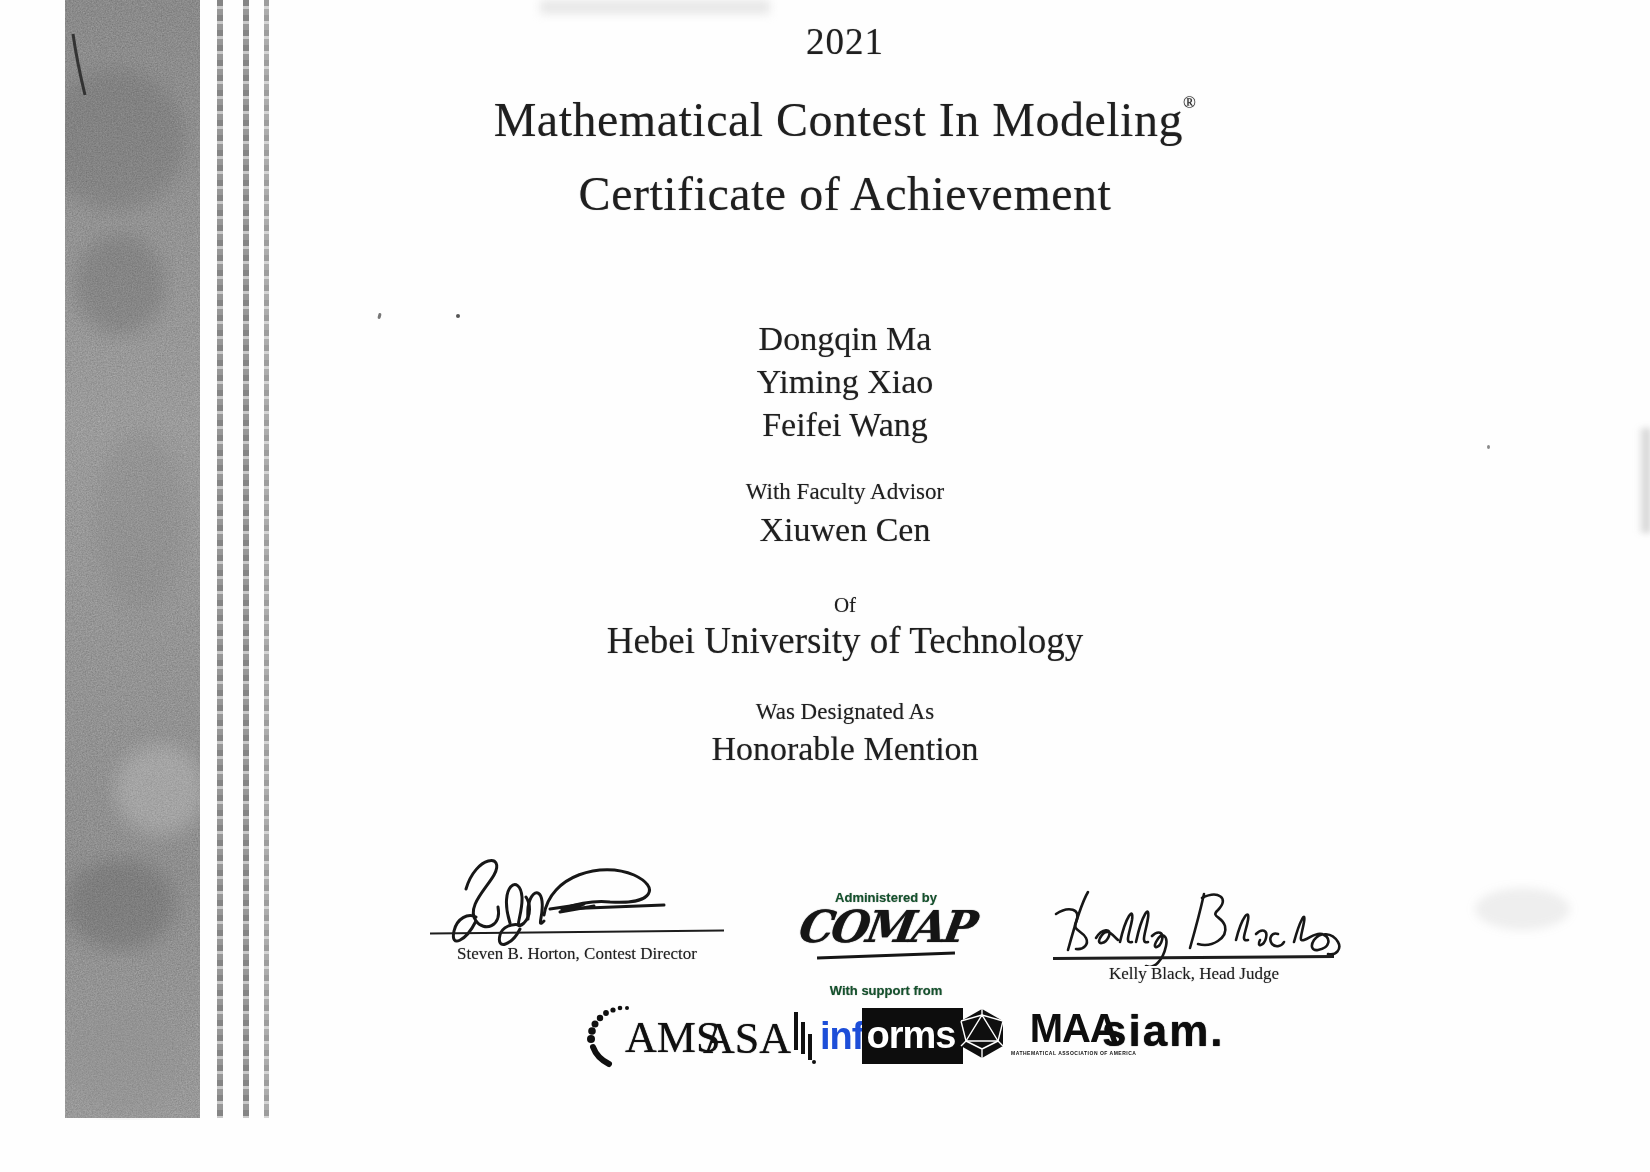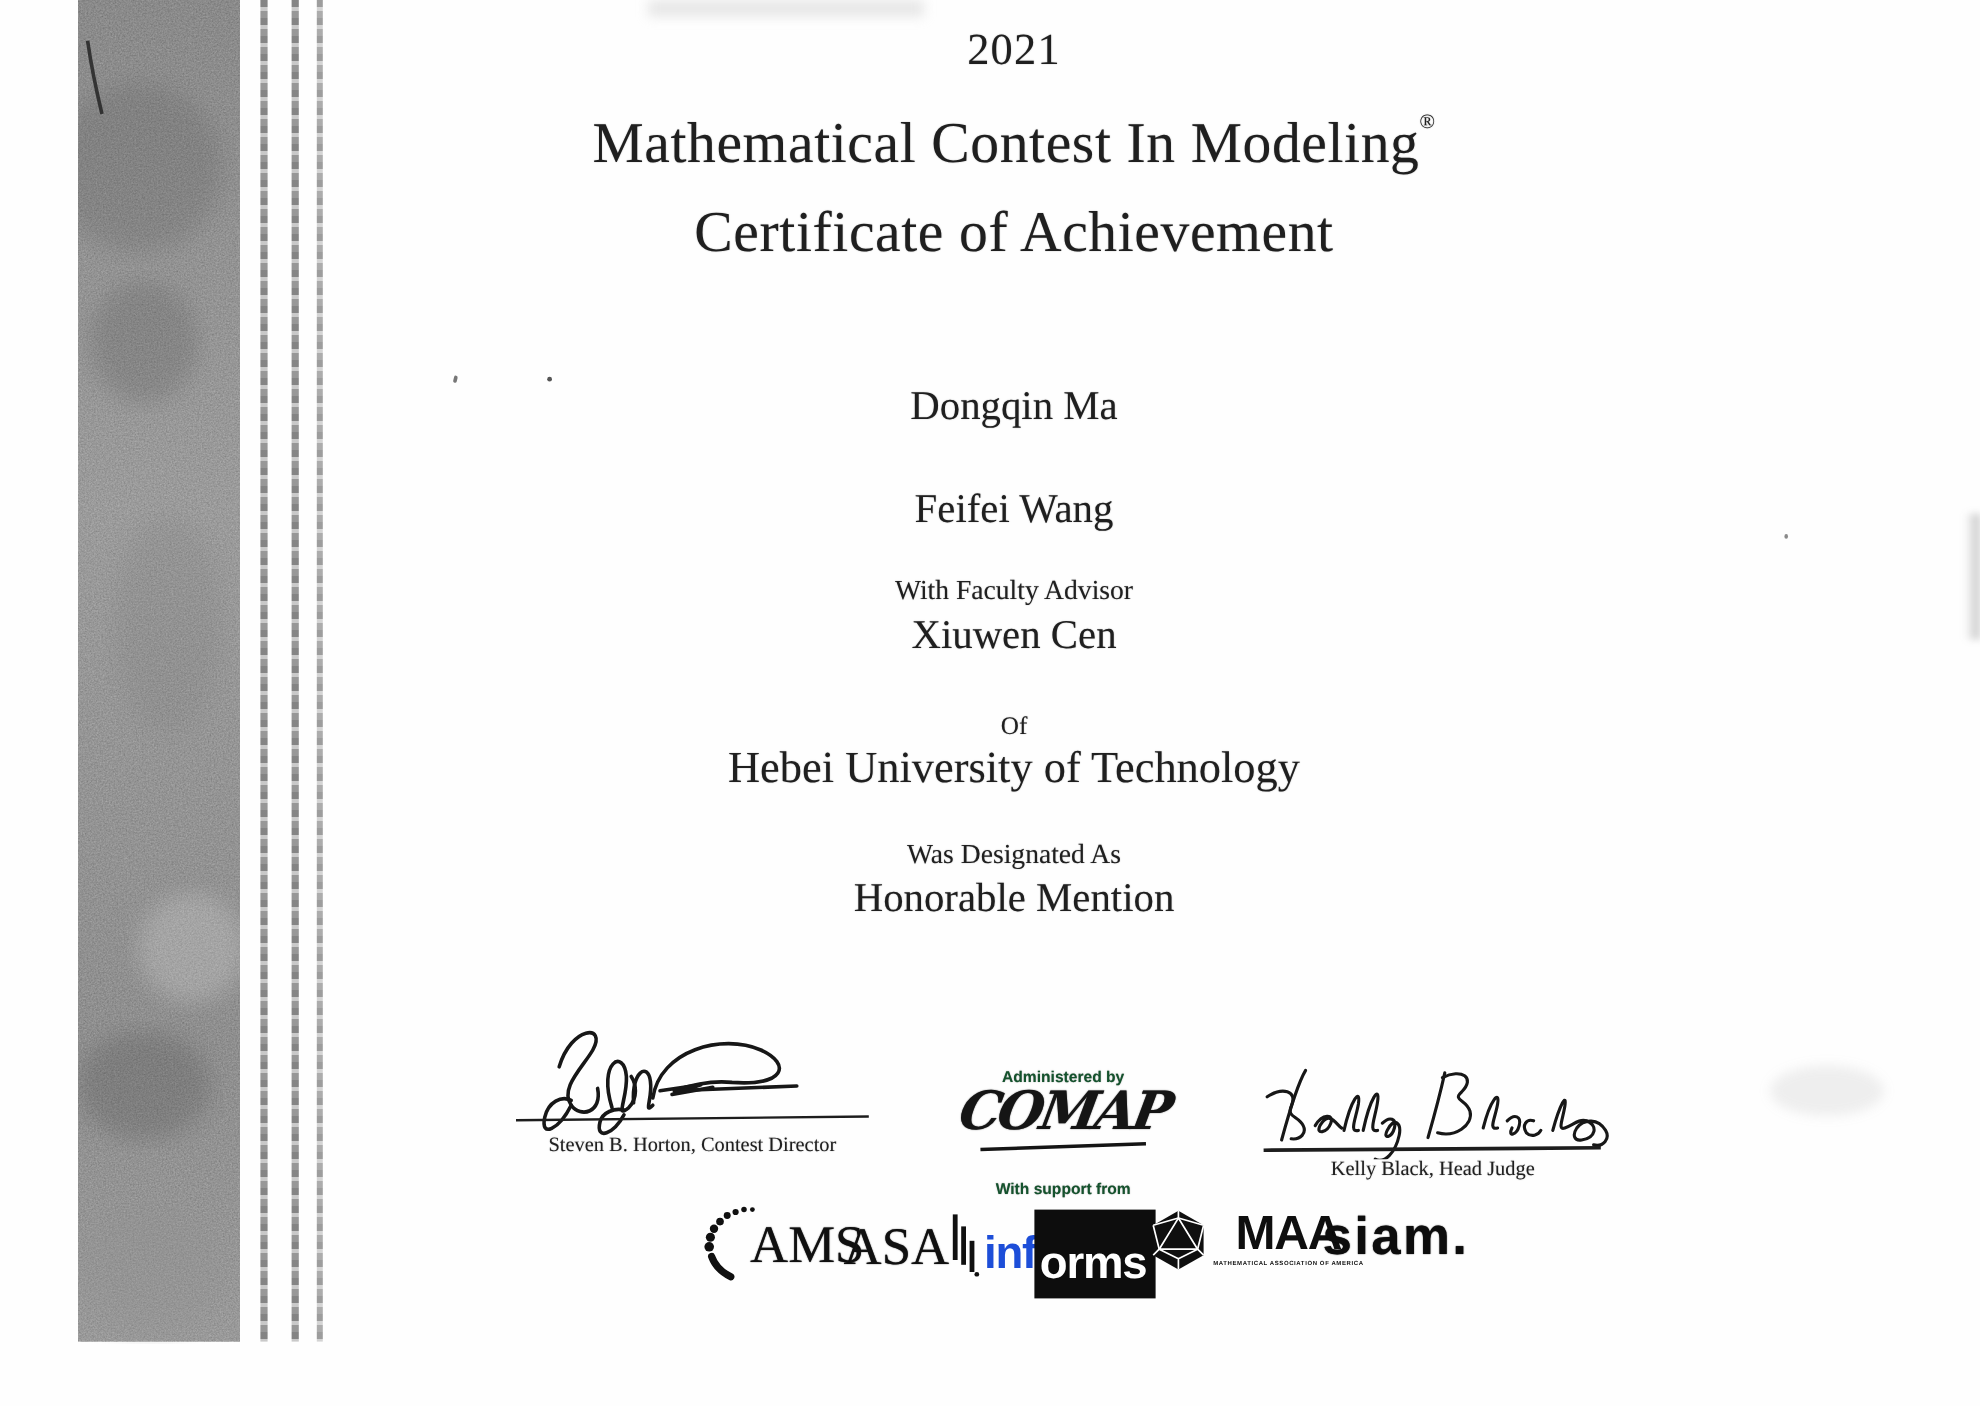--- a/index.html
+++ b/index.html
@@ -24,21 +24,21 @@
   .vline{position:absolute;top:0;height:1118px;
          background:repeating-linear-gradient(180deg, rgba(122,122,122,.92) 0 6px,
                     rgba(158,158,158,.55) 6px 9px, rgba(134,134,134,.85) 9px 15px);}
   .logo-serif{font-family:"Liberation Serif",serif;font-size:44px;color:#101010;font-weight:500;
               text-shadow:0 0 1px #222;}
   .logo-sans{font-family:"Liberation Sans",sans-serif;font-weight:bold;color:#0e0e0e;}
   .informs-wrap{display:flex;align-items:center;}
   .inf-prefix{font-family:"Liberation Sans",sans-serif;font-weight:bold;font-size:38px;color:#1d4ed8;
               letter-spacing:-1px;margin-right:-1px;}
   .orms-box{background:#0d0d0d;color:#fff;font-family:"Liberation Sans",sans-serif;font-weight:bold;
-            font-size:38px;letter-spacing:-1px;padding:24px 8px 7px 4px;}
+            font-size:38px;letter-spacing:-1px;padding:6px 8px 7px 4px;}
   .maa-wrap{display:flex;align-items:flex-start;}
   .maa-col{display:flex;flex-direction:column;align-items:center;margin-left:5px;}
   .maa-text{font-size:40px;line-height:40px;letter-spacing:-1px;}
   .maa-sub{font-family:"Liberation Sans",sans-serif;font-size:5px;letter-spacing:.5px;color:#111;
            margin-top:2px;white-space:nowrap;font-weight:bold;}
   .siam-text{font-size:44px;letter-spacing:2px;color:#0d0d0d;text-shadow:0 0 1px #000;}
   .smudge{position:absolute;border-radius:50%;filter:blur(5px);}
 </style>
 </head>
 <body>
@@ -91,20 +91,21 @@
   <div class="smudge" style="left:1475px;top:888px;width:95px;height:42px;background:rgba(120,120,120,.12);"></div>
 
   <div class="abs ctr year soft" style="top:20px;">2021</div>
 
   <div class="abs ctr title soft" style="top:92px;"><span>Mathematical Contest In Modeling</span><sup>®</sup></div>
 
   <div class="abs ctr title soft" style="top:166px;">Certificate of Achievement</div>
 
 
   <div class="abs ctr big soft" style="top:320px;">Dongqin Ma</div>
+  <div class="abs ctr big soft" style="top:363px;">Yiming Xiao</div>
   <div class="abs ctr big soft" style="top:406px;">Feifei Wang</div>
 
   <div class="abs ctr intro soft" style="top:479px;">With Faculty Advisor</div>
   <div class="abs ctr big soft" style="top:511px;">Xiuwen Cen</div>
 
   <div class="abs ctr small-of soft" style="top:593px;">Of</div>
   <div class="abs ctr inst soft" style="top:619px;">Hebei University of Technology</div>
 
   <div class="abs ctr intro soft" style="top:699px;">Was Designated As</div>
   <div class="abs ctr big soft" style="top:730px;">Honorable Mention</div>

